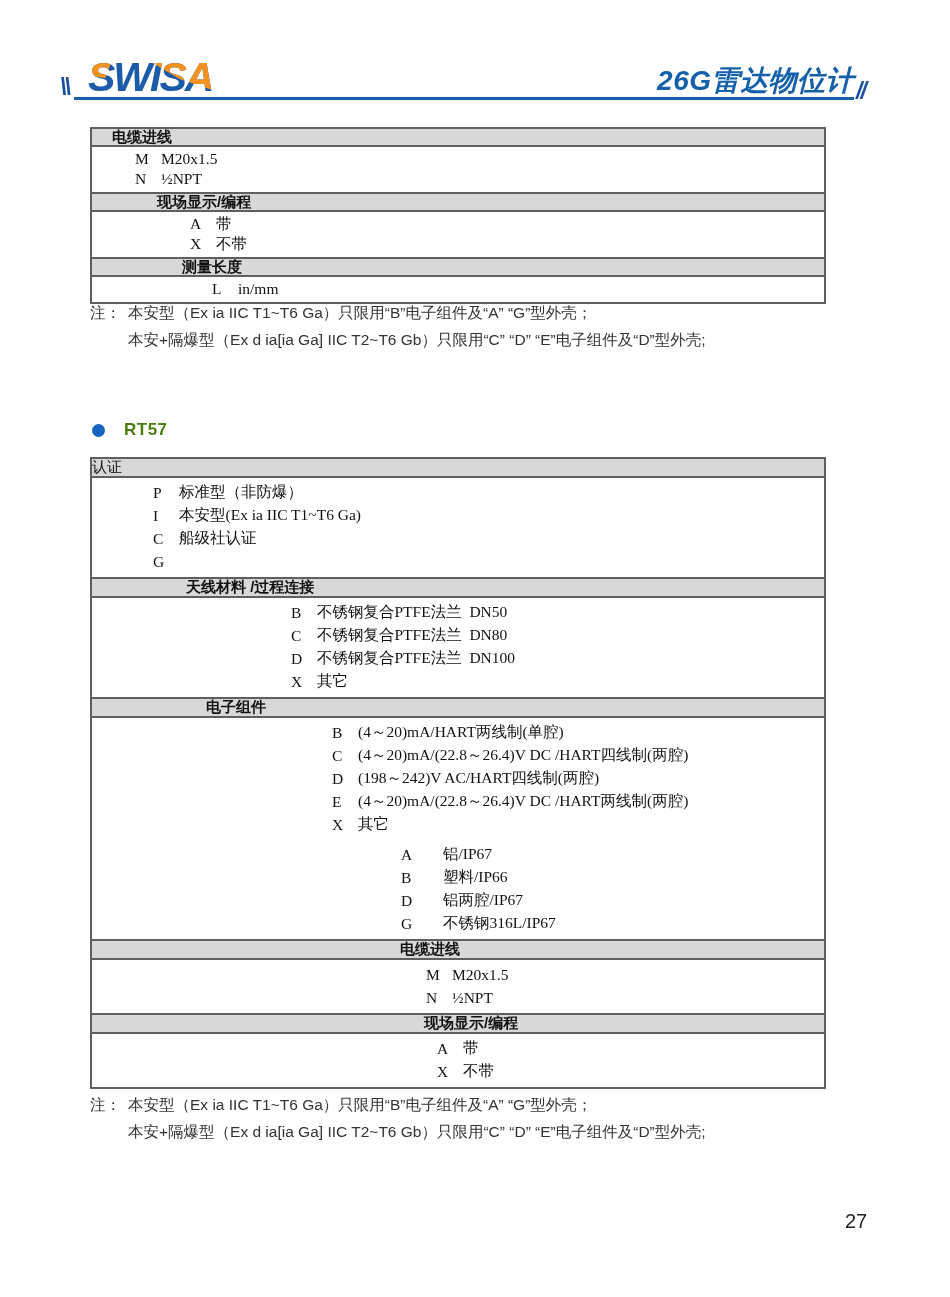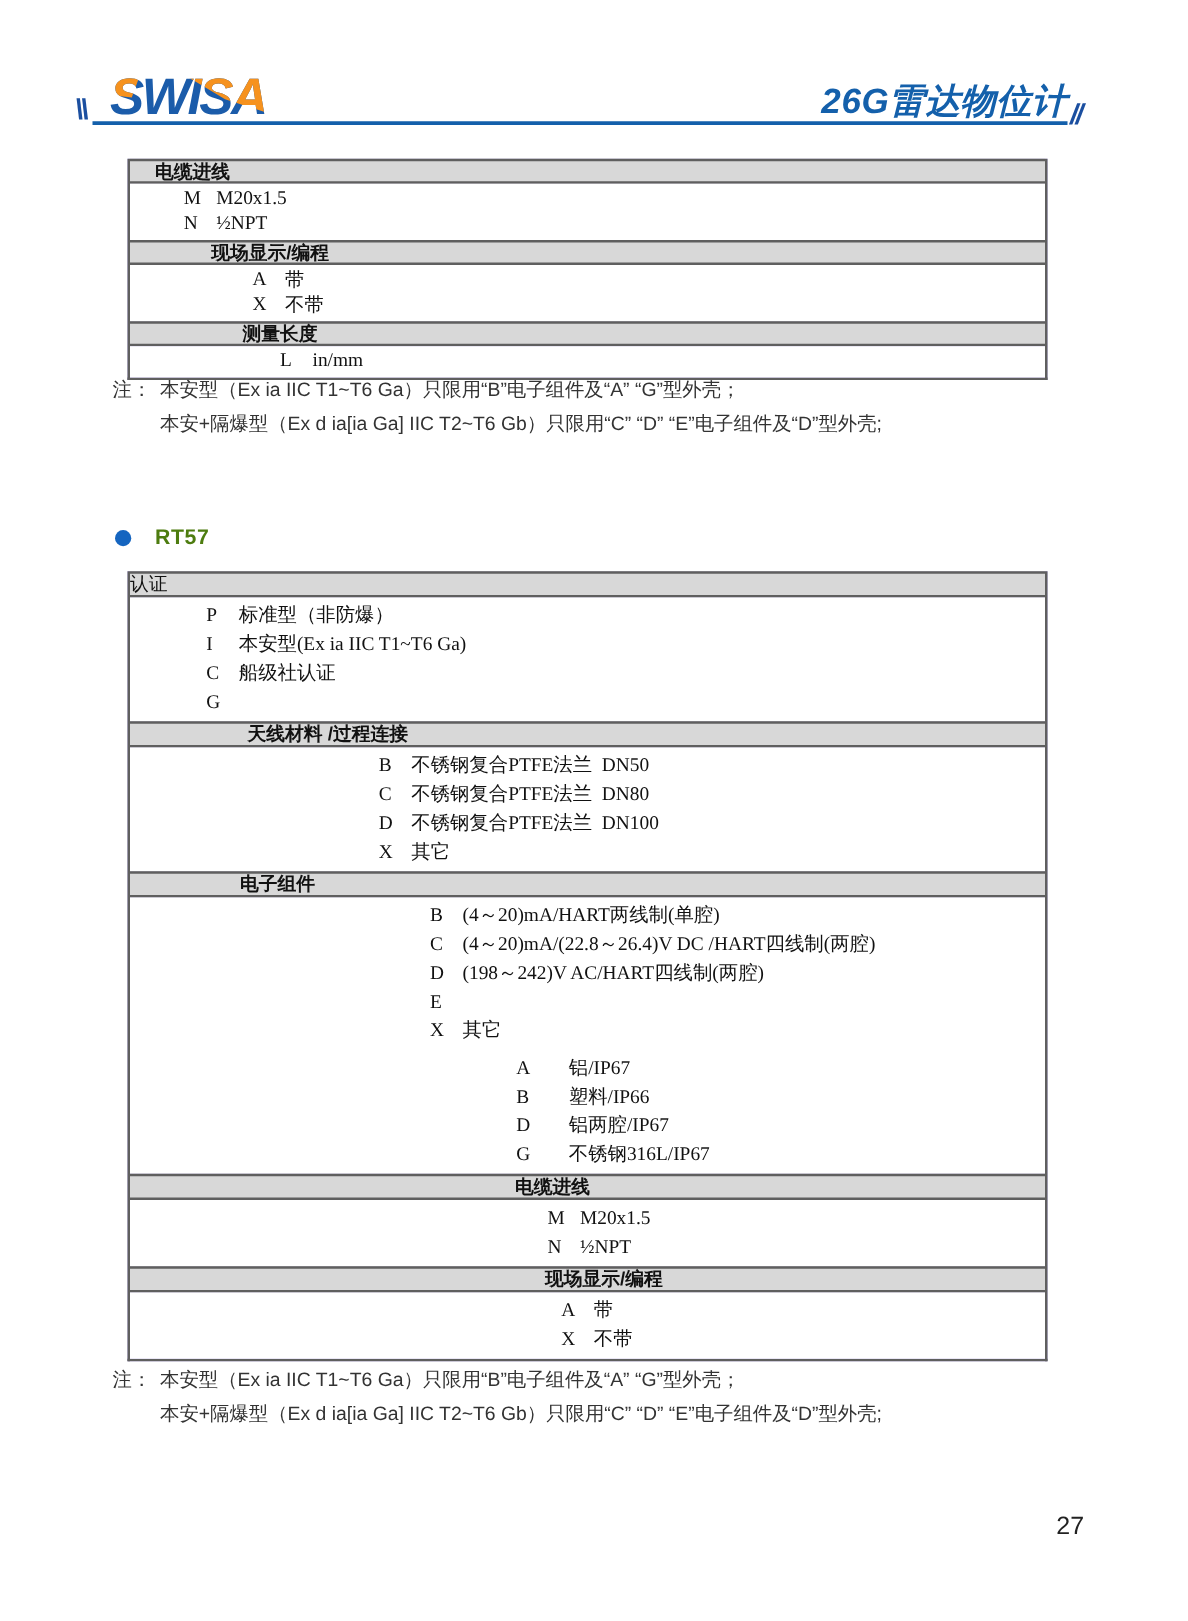--- a/index.html
+++ b/index.html
@@ -19,21 +19,21 @@
     color:#1b4fa0; letter-spacing:-2px; }
   .marks-left  { left:60px; top:74px; }
   .marks-right { left:856px; top:78px; }
   .hdr-title { position:absolute; right:96px; top:62px; font-style:italic; font-weight:700;
     font-size:28px; color:#1460ab; letter-spacing:0.5px; white-space:nowrap; }
   .hdr-rule { position:absolute; left:74px; top:97px; width:780px; height:3px; background:#1460ab; }
 
   
   .model-table { position:absolute; left:90px; width:736px;
     border-left:2px solid #5f5f5f; border-right:2px solid #5f5f5f;
-    border-bottom:2px solid #5f5f5f; background:#c4b5fd;margin-left:12px; }
+    border-bottom:2px solid #5f5f5f; background:#3b82f6; }
   .band { background:#d8d8d8; border-top:2px solid #5f5f5f; border-bottom:2px solid #5f5f5f;
     display:flex; align-items:center; font-weight:700; font-size:15px; color:#111;
     white-space:pre; }
   .band.plain { font-weight:400; font-family:"Liberation Serif","DejaVu Serif",serif; }
   .rows { background:#fff; }
   .row { display:flex; align-items:center;
     font-family:"Liberation Serif","DejaVu Serif",serif; font-size:15.5px; color:#111; }
   .code { flex:none; width:26px; }
   .label { white-space:pre; }
 
@@ -42,21 +42,21 @@
   .t1 .row  { height:20px; }
   .t1 .s0 .band{ padding-left:20px; }  .t1 .s0 .row{ padding-left:43px; }
   .t1 .s1 .band{ padding-left:65px; }  .t1 .s1 .row{ padding-left:98px; }
   .t1 .s2 .band{ padding-left:90px; }  .t1 .s2 .row{ padding-left:120px; }
 
   .t2 .band { height:21px; }
   .t2 .rows { padding:3px 0 4px 0; }
   .t2 .row  { height:23px; }
   .t2 .s0 .band{ }  .t2 .s0 .row{ padding-left:61px; }
   .t2 .s1 .band{ padding-left:94px; }  .t2 .s1 .row{ padding-left:199px; }
-  .t2 .s2 .band{ padding-left:88px; } .t2 .s2 .row{ padding-left:240px; }
+  .t2 .s2 .band{ padding-left:114px; } .t2 .s2 .row{ padding-left:240px; }
   .t2 .s3 .band{ padding-left:276px; } .t2 .s3 .row{ padding-left:309px; }
   .t2 .s3 .code{ width:42px; }
   .t2 .s4 .band{ padding-left:308px; } .t2 .s4 .row{ padding-left:334px; }
   .t2 .s5 .band{ padding-left:332px; } .t2 .s5 .row{ padding-left:345px; }
 
   .table-top  { top:127px; }
   .table-rt57 { top:457px; }
 
   
   .note { position:absolute; left:90px; width:790px; display:flex;
@@ -190,20 +190,21 @@
       <div class="row">
         <span class="code">C</span>
         <span class="label">(4～20)mA/(22.8～26.4)V DC /HART四线制(两腔)</span>
       </div>
       <div class="row">
         <span class="code">D</span>
         <span class="label">(198～242)V AC/HART四线制(两腔)</span>
       </div>
       <div class="row">
         <span class="code">E</span>
+        <span class="label">(4～20)mA/(22.8～26.4)V DC /HART两线制(两腔)</span>
       </div>
       <div class="row">
         <span class="code">X</span>
         <span class="label">其它</span>
       </div>
     </div>
   </div>
   <div class="sec s3">
     <div class="rows">
       <div class="row">

